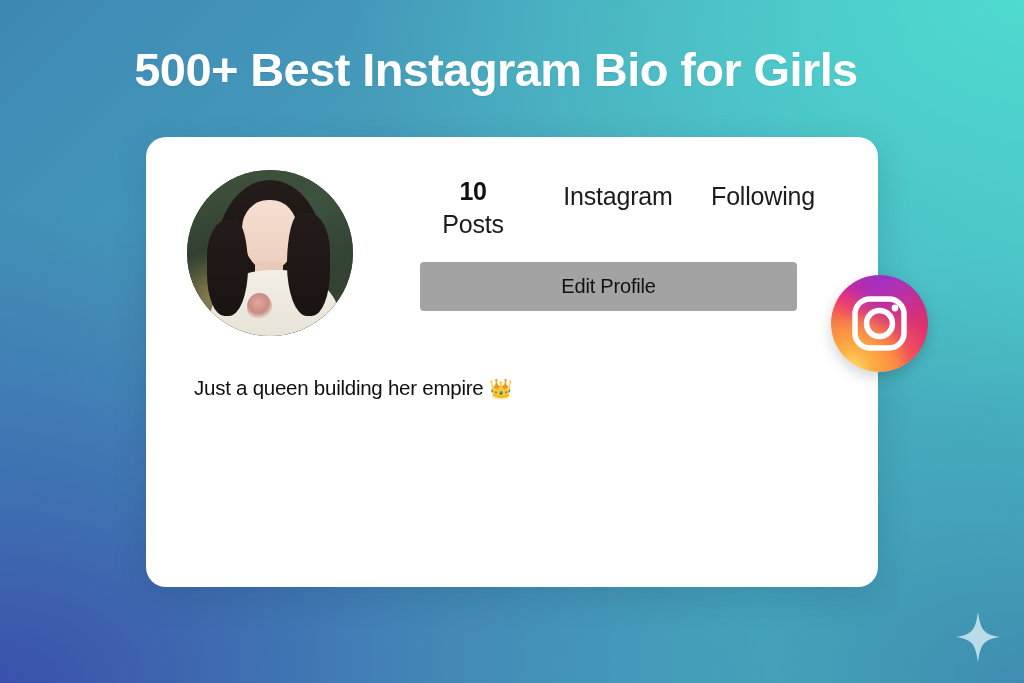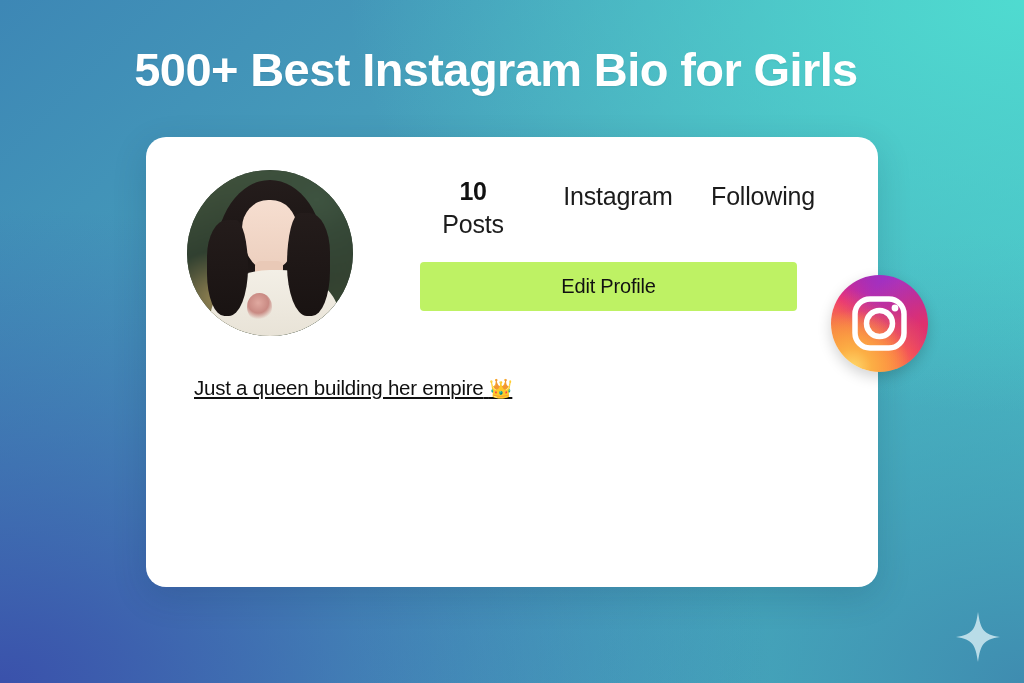--- a/index.html
+++ b/index.html
@@ -138,21 +138,21 @@
     font-weight:normal;
     color:#1c1c1c;
     letter-spacing:-0.2px;
   }
 
   
   #edit-profile-button {
     position:absolute;
     left:274px; top:125px;
     width:377px; height:49px;
-    background:#bef264;
+    background:#a3a3a3;
     border:none;
     border-radius:4px;
     color:#111111;
     font-family:"Liberation Sans", sans-serif;
     font-size:20px;
     letter-spacing:-0.2px;
     cursor:pointer;
     display:flex;
     align-items:center;
     justify-content:center;
@@ -163,21 +163,20 @@
     position:absolute;
     left:48px; top:230px;
     width:640px;
   }
   .bio-line {
     font-size:20.5px;
     color:#101010;
     letter-spacing:-0.25px;
     line-height:42px;
     white-space:nowrap;
-    text-decoration:underline;
   }
   .bio-emoji { font-size:19px; }
 
   
   #instagram-logo {
     position:absolute;
     left:831px; top:275px;
     width:97px; height:97px;
     border-radius:50%;
     background:

